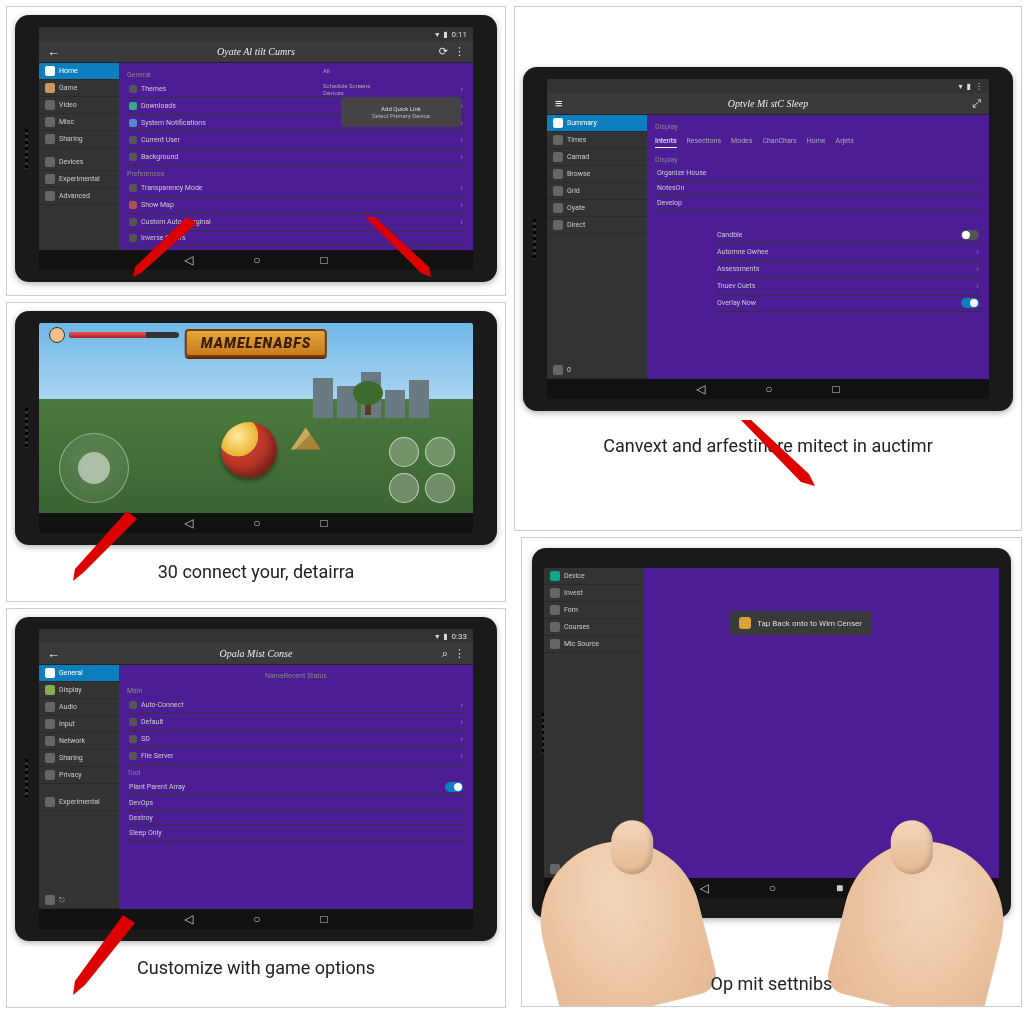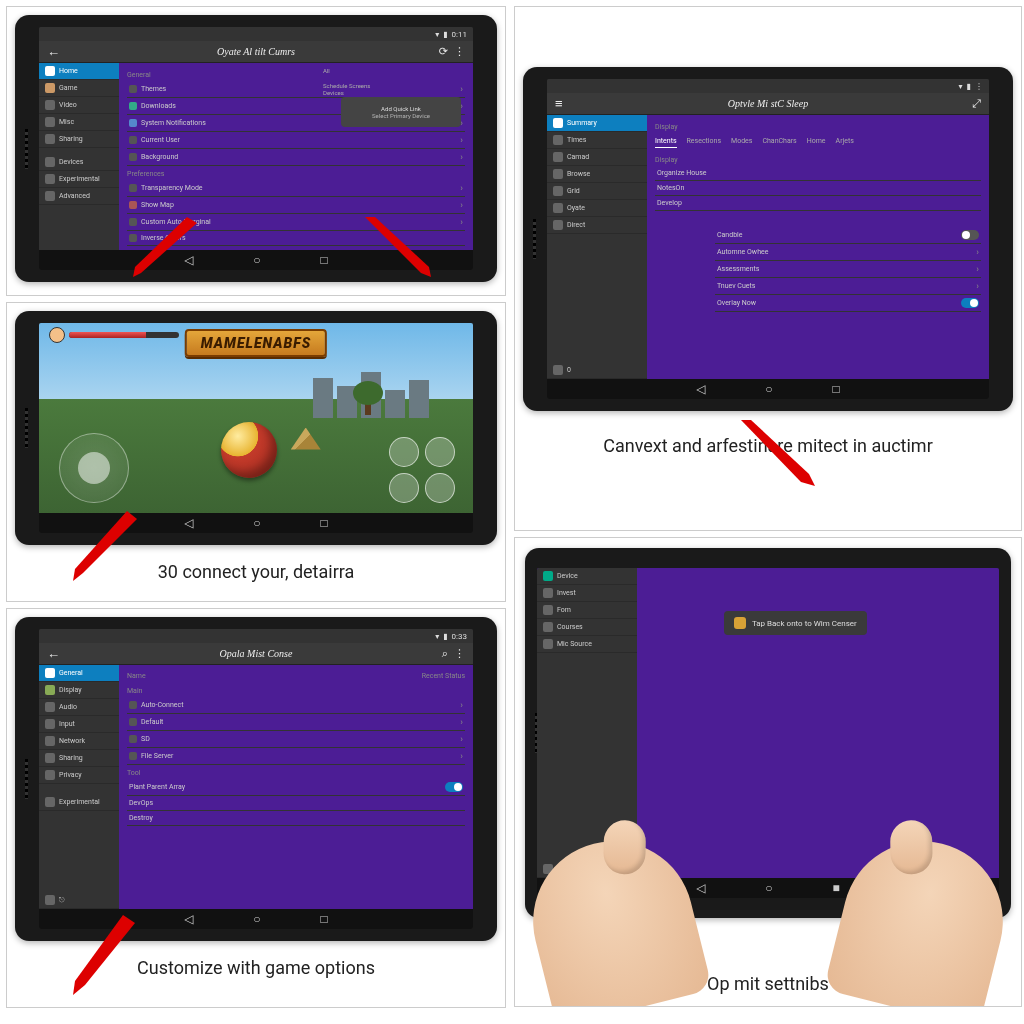--- a/index.html
+++ b/index.html
@@ -532,21 +532,21 @@
                   <span class="ic"></span>
                   <span>Experimental</span>
                 </div>
               <div style="flex:1"></div>
               <div class="side-item">
                   <span class="ic"></span>
                   <span>⎋</span>
                 </div>
             </div>
             <div class="main">
-              <div style="display:flex;justify-content:space-between;color:#888;font-size:7px;padding:3px 0;">
+              <div style="display:flex;justify-content:center;color:#888;font-size:7px;padding:3px 0;">
                 <span>Name</span>
                 <span>Recent Status</span>
               </div>
               <div class="section-head">Main</div>
               <div class="row">
                   <span class="lbl">
                     <span class="ic-s"></span>
                     <span>Auto-Connect</span>
                   </span>
                   <span class="chev">›</span>
@@ -580,20 +580,25 @@
                   <span class="toggle"></span>
                 </div>
               <div class="row">
                   <span class="lbl">
                     <span>DevOps</span>
                   </span>
                 </div>
               <div class="row">
                   <span class="lbl">
                     <span>Destroy</span>
+                  </span>
+                </div>
+              <div class="row">
+                  <span class="lbl">
+                    <span>Sleep Only</span>
                   </span>
                 </div>
             </div>
           </div>
           <div class="navbar">
             <span>◁</span>
             <span>○</span>
             <span>□</span>
           </div>
         </div>
@@ -714,21 +719,21 @@
         </div>
       </div>
       <div class="arrow" style="left:220px; bottom:40px;">
         <svg width="80" height="70">
             <polygon points="6,0 16,0 74,54 80,66 66,62" fill="#d00"></polygon>
           </svg>
       </div>
       <div class="caption" style="padding-top:16px;">Canvext and arfestinare mitect in auctimr</div>
     </div>
 
-    <div class="panel" style="height:470px; position:relative;">
+    <div class="panel" style="height:470px; position:relative;margin-left:7px;">
       <div class="tablet" style="margin:10px; min-height:370px; padding:20px 12px;">
         <div class="screen" style="min-height:330px;">
           <div class="content" style="min-height:310px;">
             <div class="sidebar wide">
               <div class="side-item">
                   <span class="ic" style="background:#0a8;"></span>
                   <span>Device</span>
                 </div>
               <div class="side-item">
                   <span class="ic"></span>

